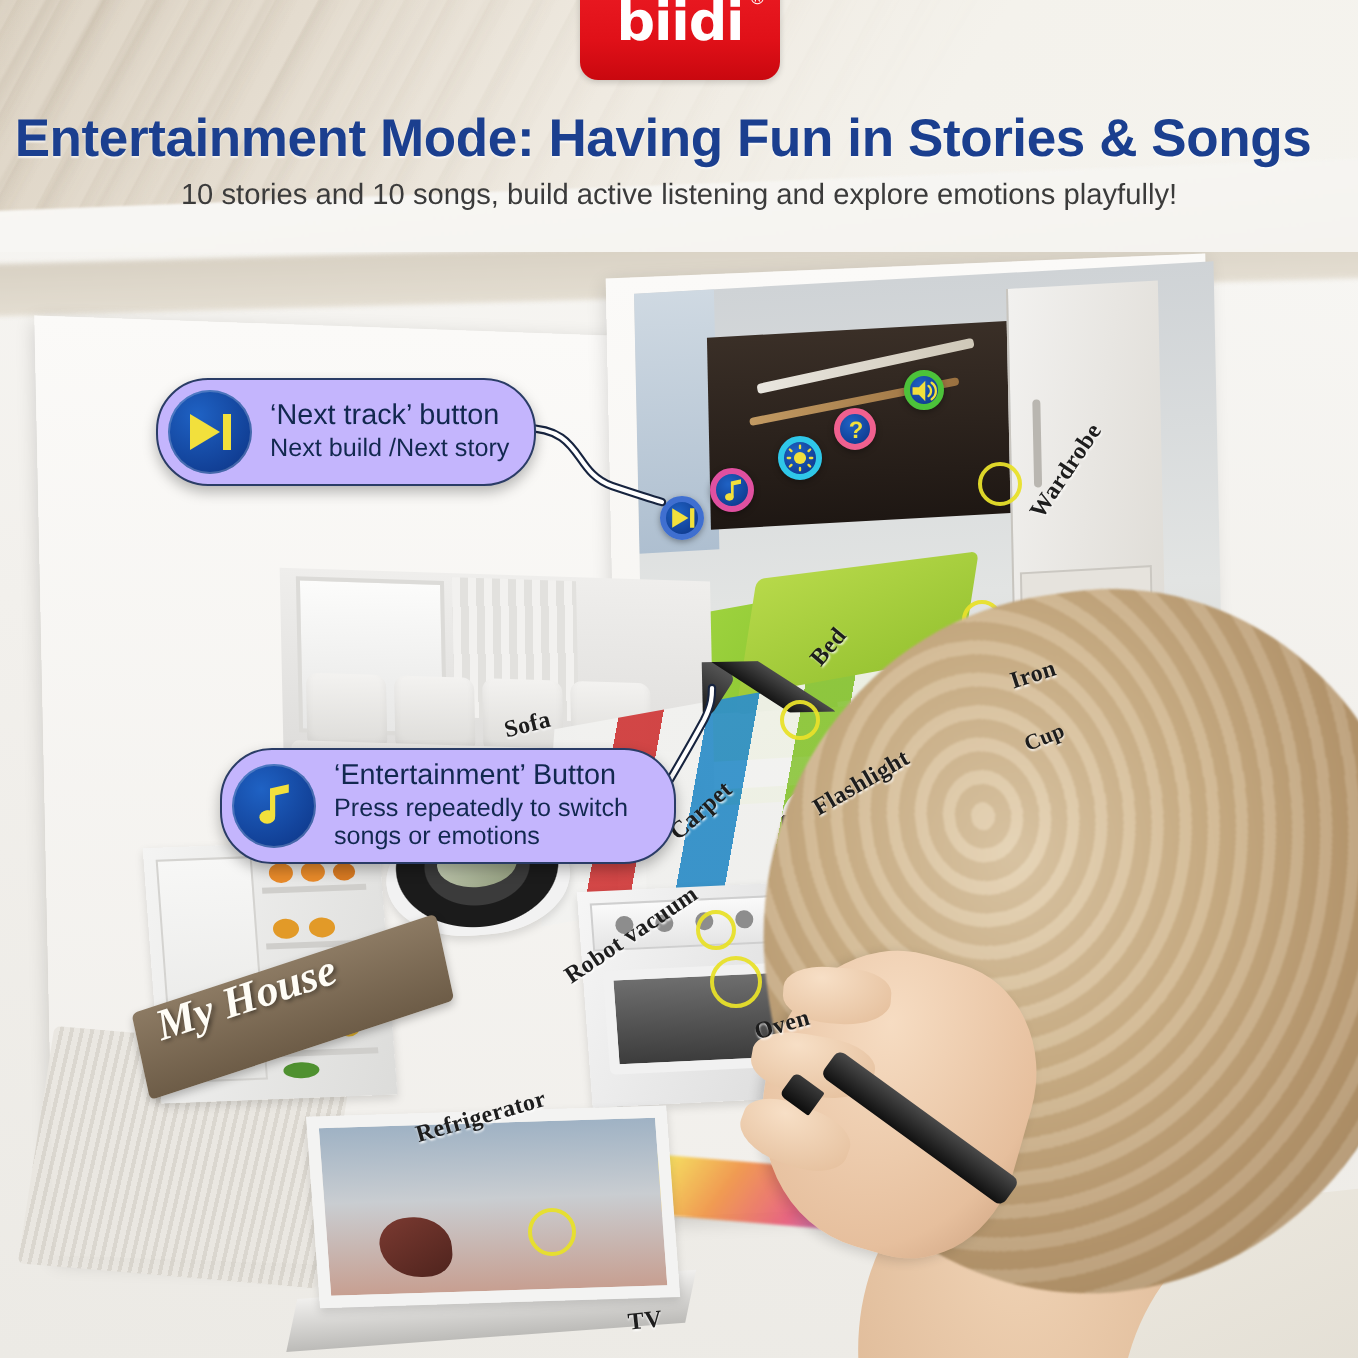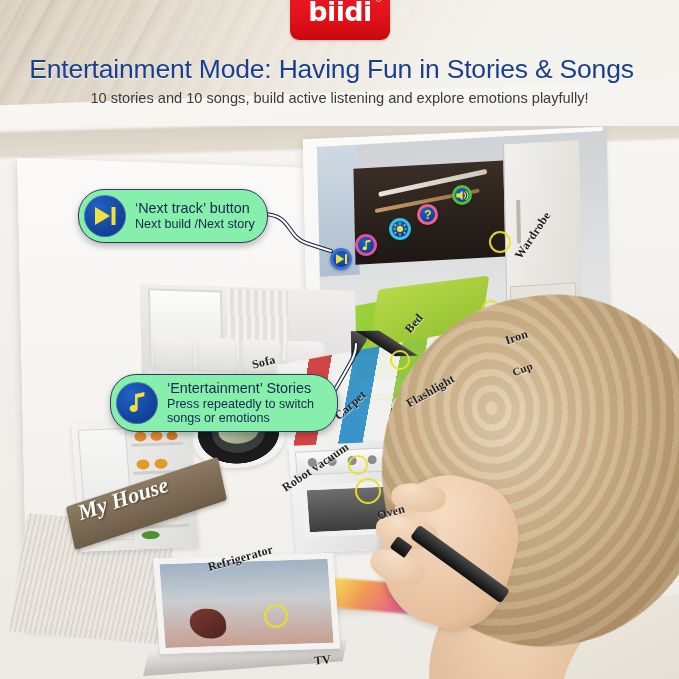--- a/index.html
+++ b/index.html
@@ -73,21 +73,21 @@
   .logo-reg {
     position: absolute; right: 8px; top: 7px;
     color: #fff; font-size: 9px; line-height: 1;
   }
 
   .headline {
     position: absolute; left: 0; right: 16px; top: 54px;
     text-align: center;
     color: #1b3f8f;
     font-size: 26.5px;
-    font-weight: 400;
+    font-weight: 700;
     letter-spacing: -0.2px;
     z-index: 6;
     text-shadow: 0 1px 1px rgba(255,255,255,.7);
   }
   .subhead {
     position: absolute; left: 0; right: 0; top: 90px;
     text-align: center;
     color: #3b3b3b;
     font-size: 14.6px;
     font-weight: 400;
@@ -331,21 +331,21 @@
     background:linear-gradient(180deg,#3a3a3a,#0d0d0d);
     border-radius:3px 1px 1px 3px;
     transform:rotate(36deg);
     z-index:11;
   }
 
   
   .callout{
     position:absolute;
     display:flex;align-items:center;
-    background:#86efac;
+    background:#c4b5fd;
     border:1.6px solid #2a3c66;
     border-radius:26px;
     box-shadow:0 3px 7px rgba(0,0,0,.28);
     z-index:20;
     padding:5px 12px 5px 5px;
   }
   .callout .ic{
     width:42px;height:42px;border-radius:50%;
     background:radial-gradient(circle at 35% 30%,#1f62c4,#113f95 72%,#0d327c 100%);
     display:flex;align-items:center;justify-content:center;flex:0 0 auto;
@@ -571,18 +571,18 @@
 
   <div class="callout c2">
     <div class="ic">
       <svg width="24" height="24" viewBox="0 0 24 24" aria-hidden="true">
         <path d="M10 3.2 L19.4 1.1 L19.4 5.2 L12.6 6.7 L12.6 17.1
                  A3.6 3.1 0 1 1 10.2 14.3 A3.6 3.1 0 0 1 10 17.1 Z" fill="#f2e03c"></path>
         <ellipse cx="8.6" cy="17.6" rx="3.9" ry="3.3" fill="#f2e03c"></ellipse>
       </svg>
     </div>
     <div class="txt">
-      <div class="t1">‘Entertainment’ Stories</div>
+      <div class="t1">‘Entertainment’ Button</div>
       <div class="t2 wrap">Press repeatedly to switch songs or emotions</div>
     </div>
   </div>
 
 </div>
 
 </body></html>

